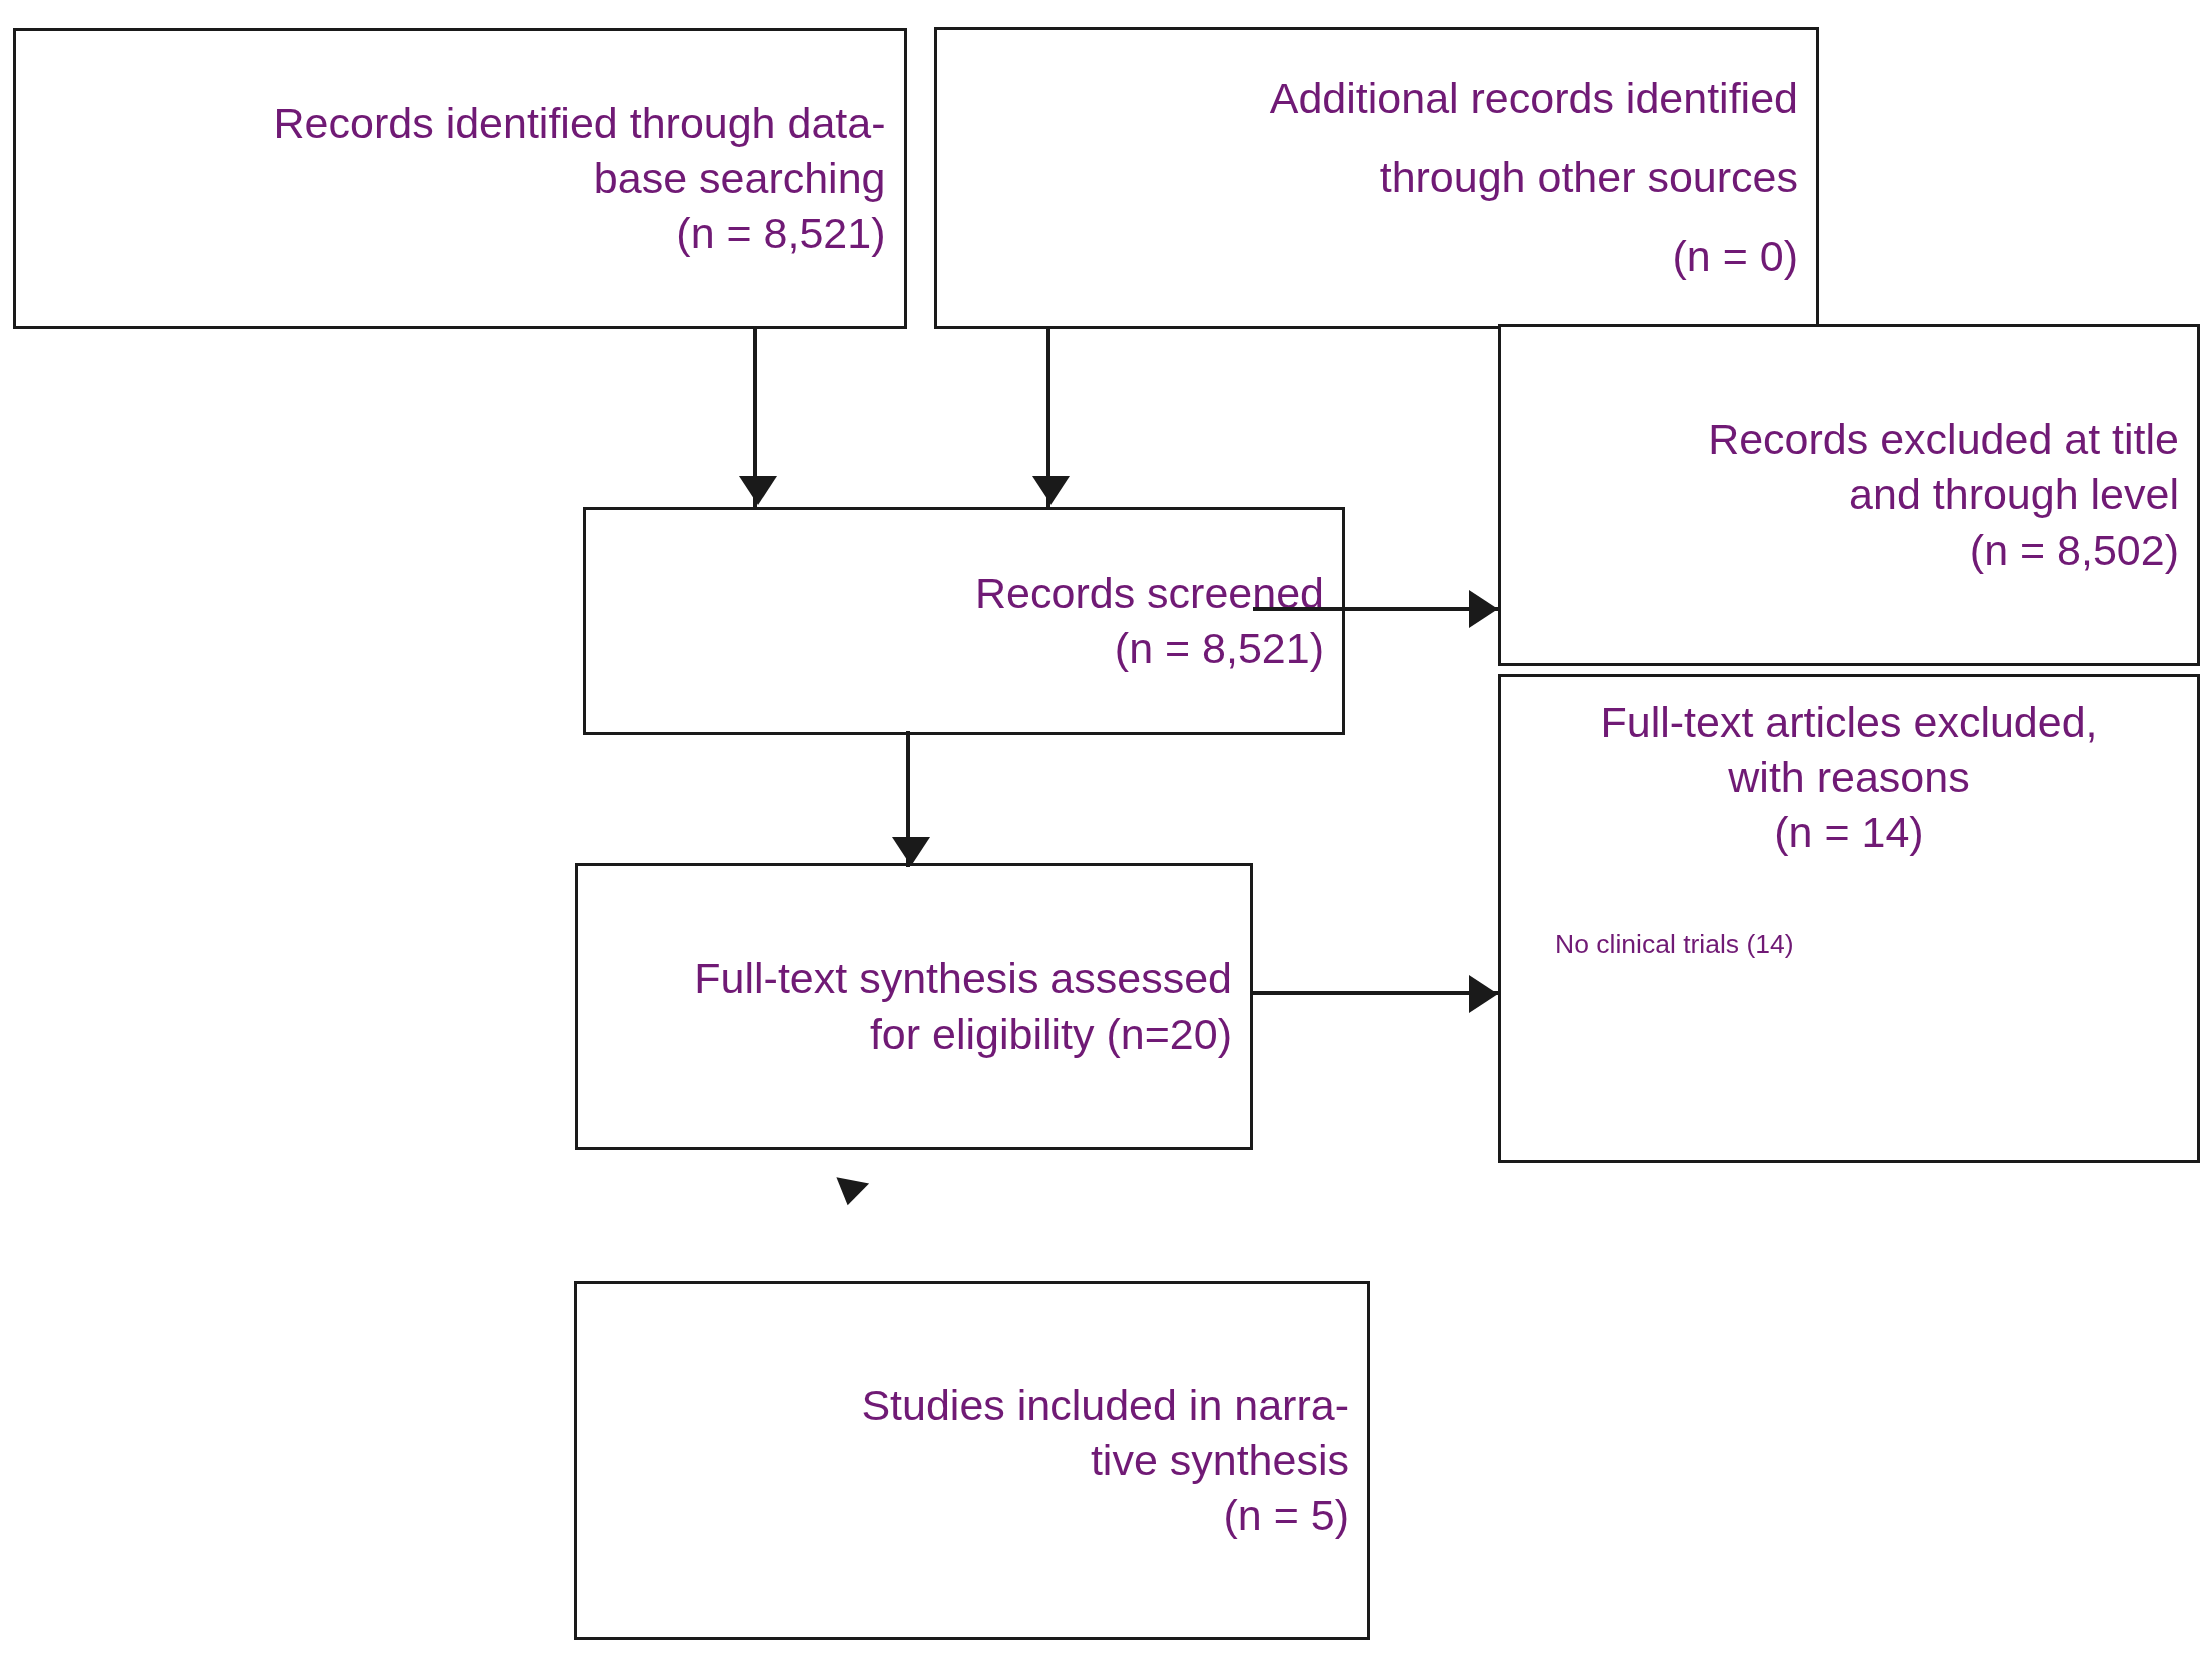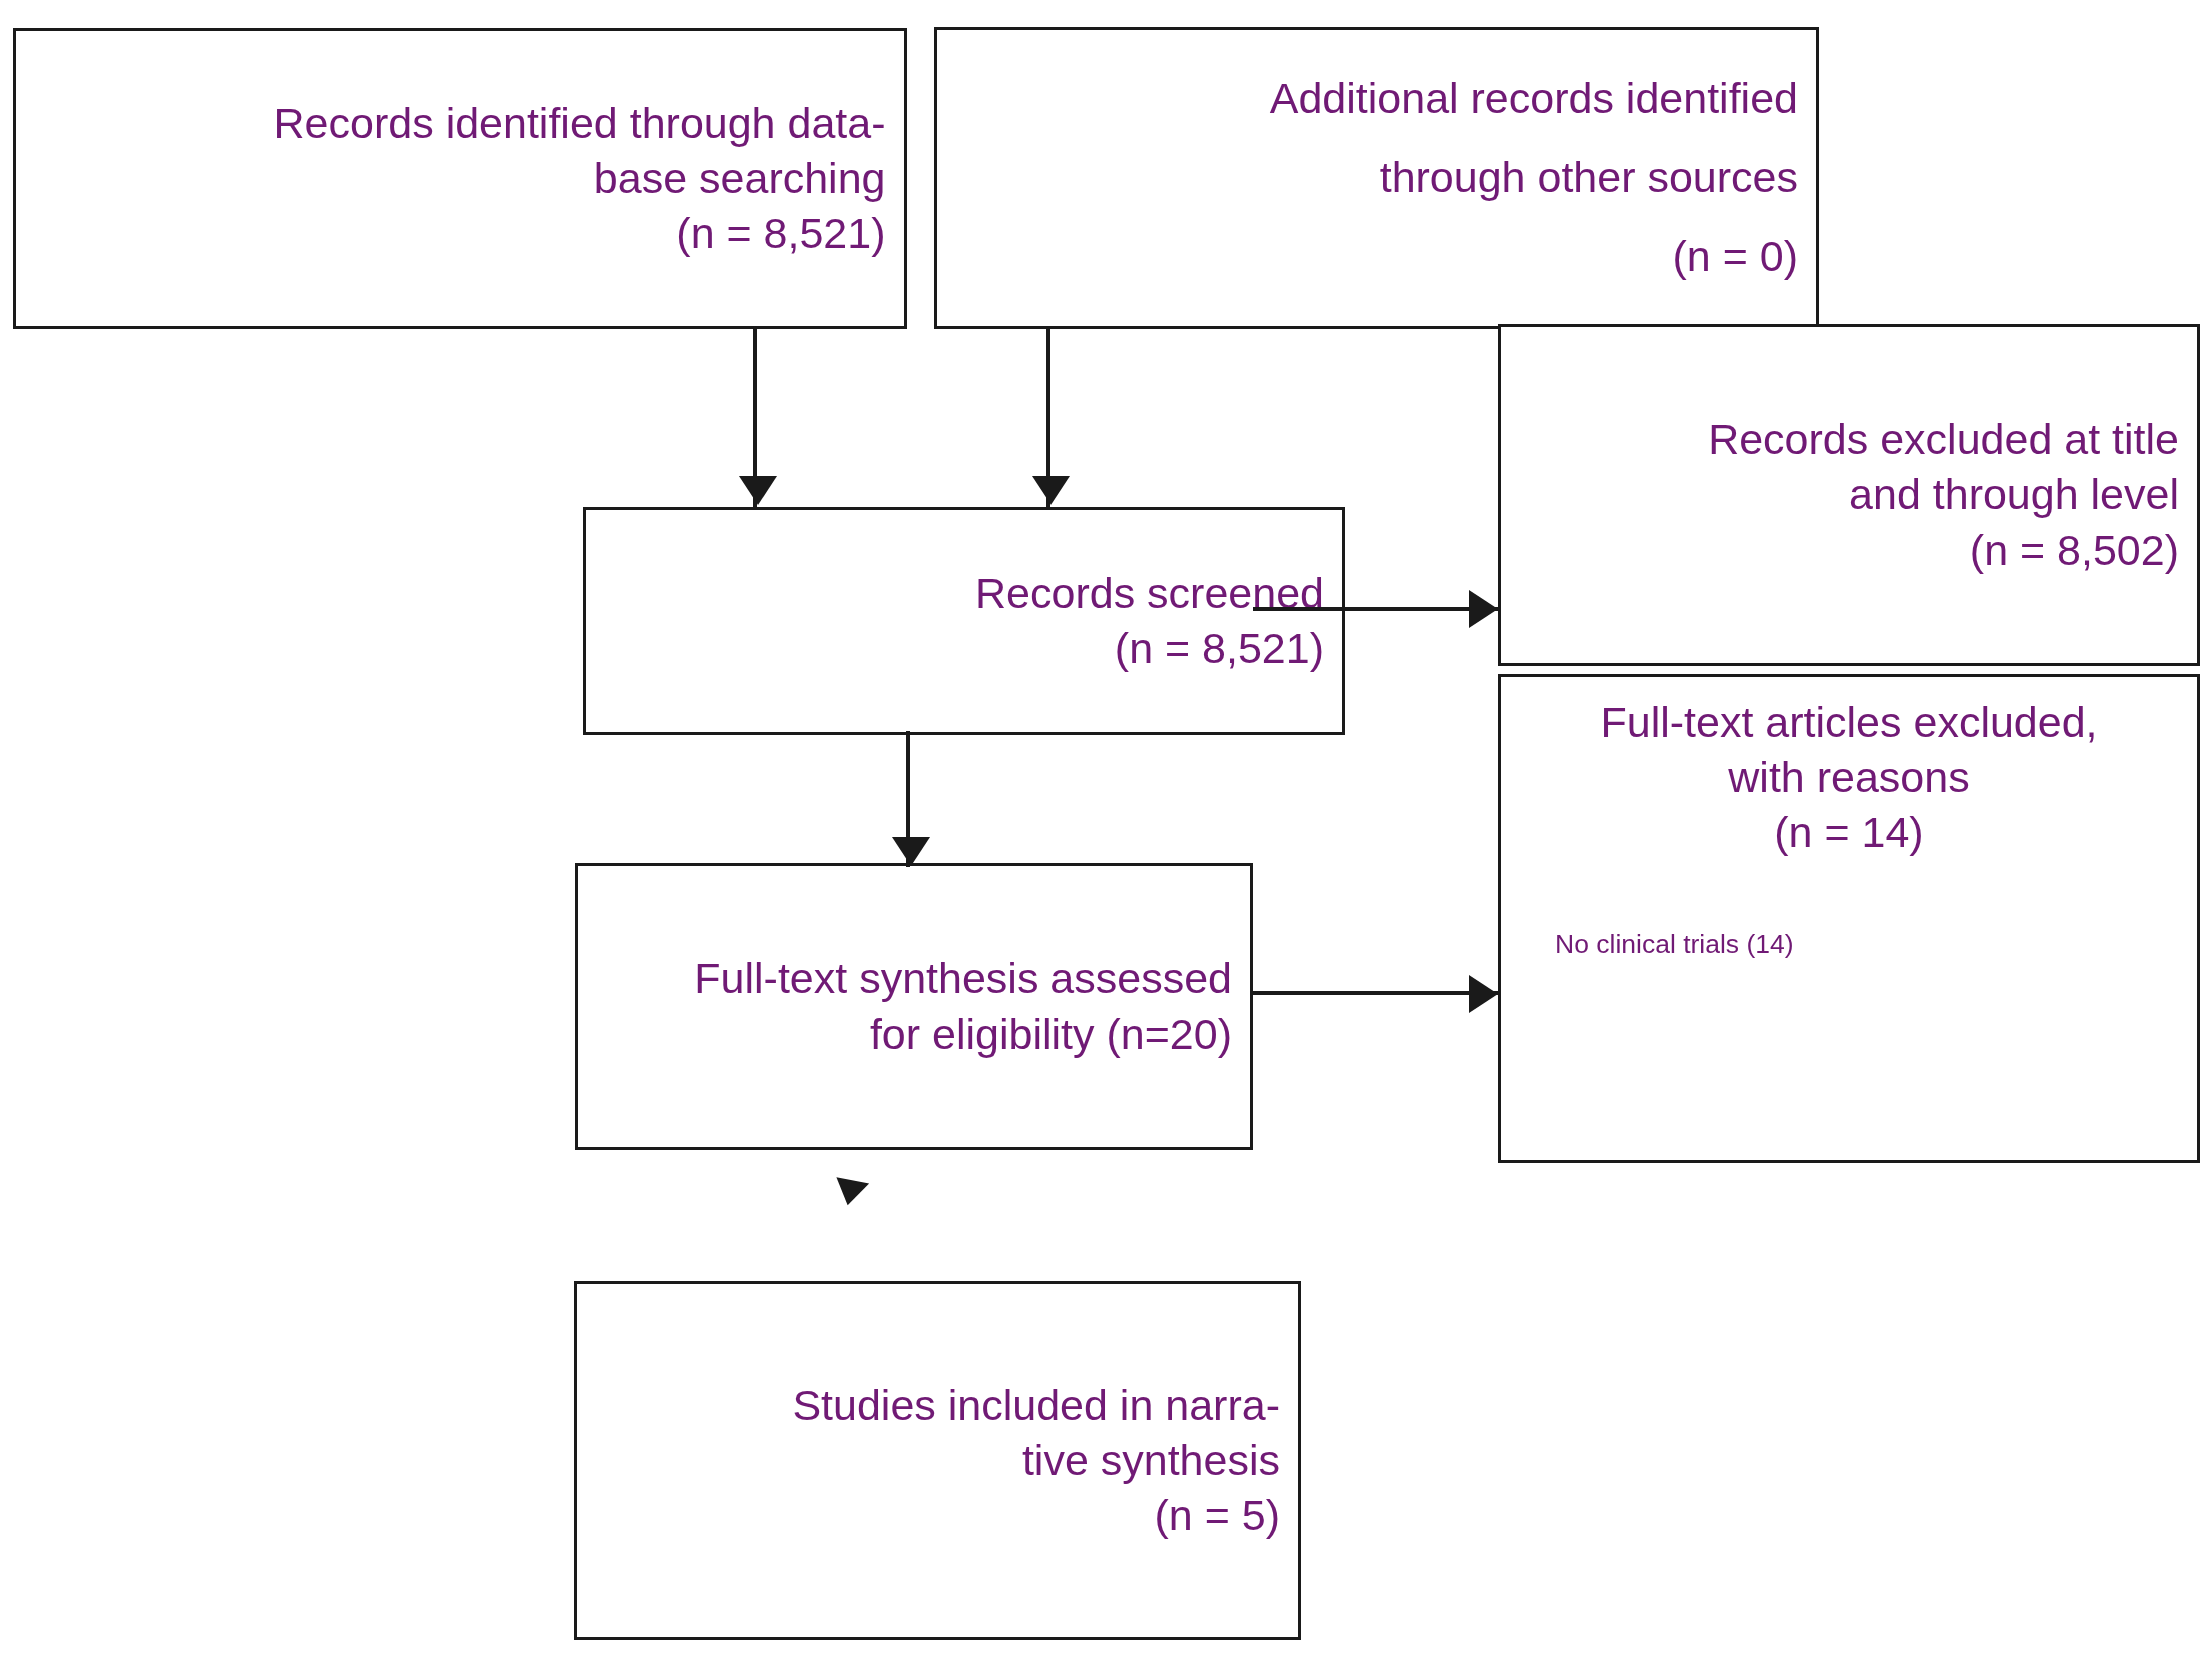--- a/index.html
+++ b/index.html
@@ -35,21 +35,21 @@
   }
   .node .line {
     display: block;
     white-space: nowrap;
   }
   
   #node-db          { left: 12.5px;   top: 28px;   width: 894px;  height: 301px; }
   #node-other       { left: 934px; top: 26.5px;   width: 885px;  height: 302px; gap: 24px; }
   #node-screened    { left: 583px;  top: 507px;  width: 762px;   height: 228px; }
   #node-fulltext    { left: 575px;  top: 863px; width: 678px;   height: 287px; }
-  #node-included    { left: 574px;  top: 1281px; width: 727px;   height: 359px; }
+  #node-included    { left: 574px;  top: 1281px; width: 796px;   height: 359px; }
   #node-excl-title  { left: 1498px; top: 324px;  width: 702px;  height: 342px; }
   #node-excl-full   { left: 1498px; top: 674px;  width: 702px;  height: 489px; }
 
   #node-excl-full {
     justify-content: flex-start;
     padding-top: 18px;
   }
   .excl-head {
     width: 100%;
     text-align: center;

